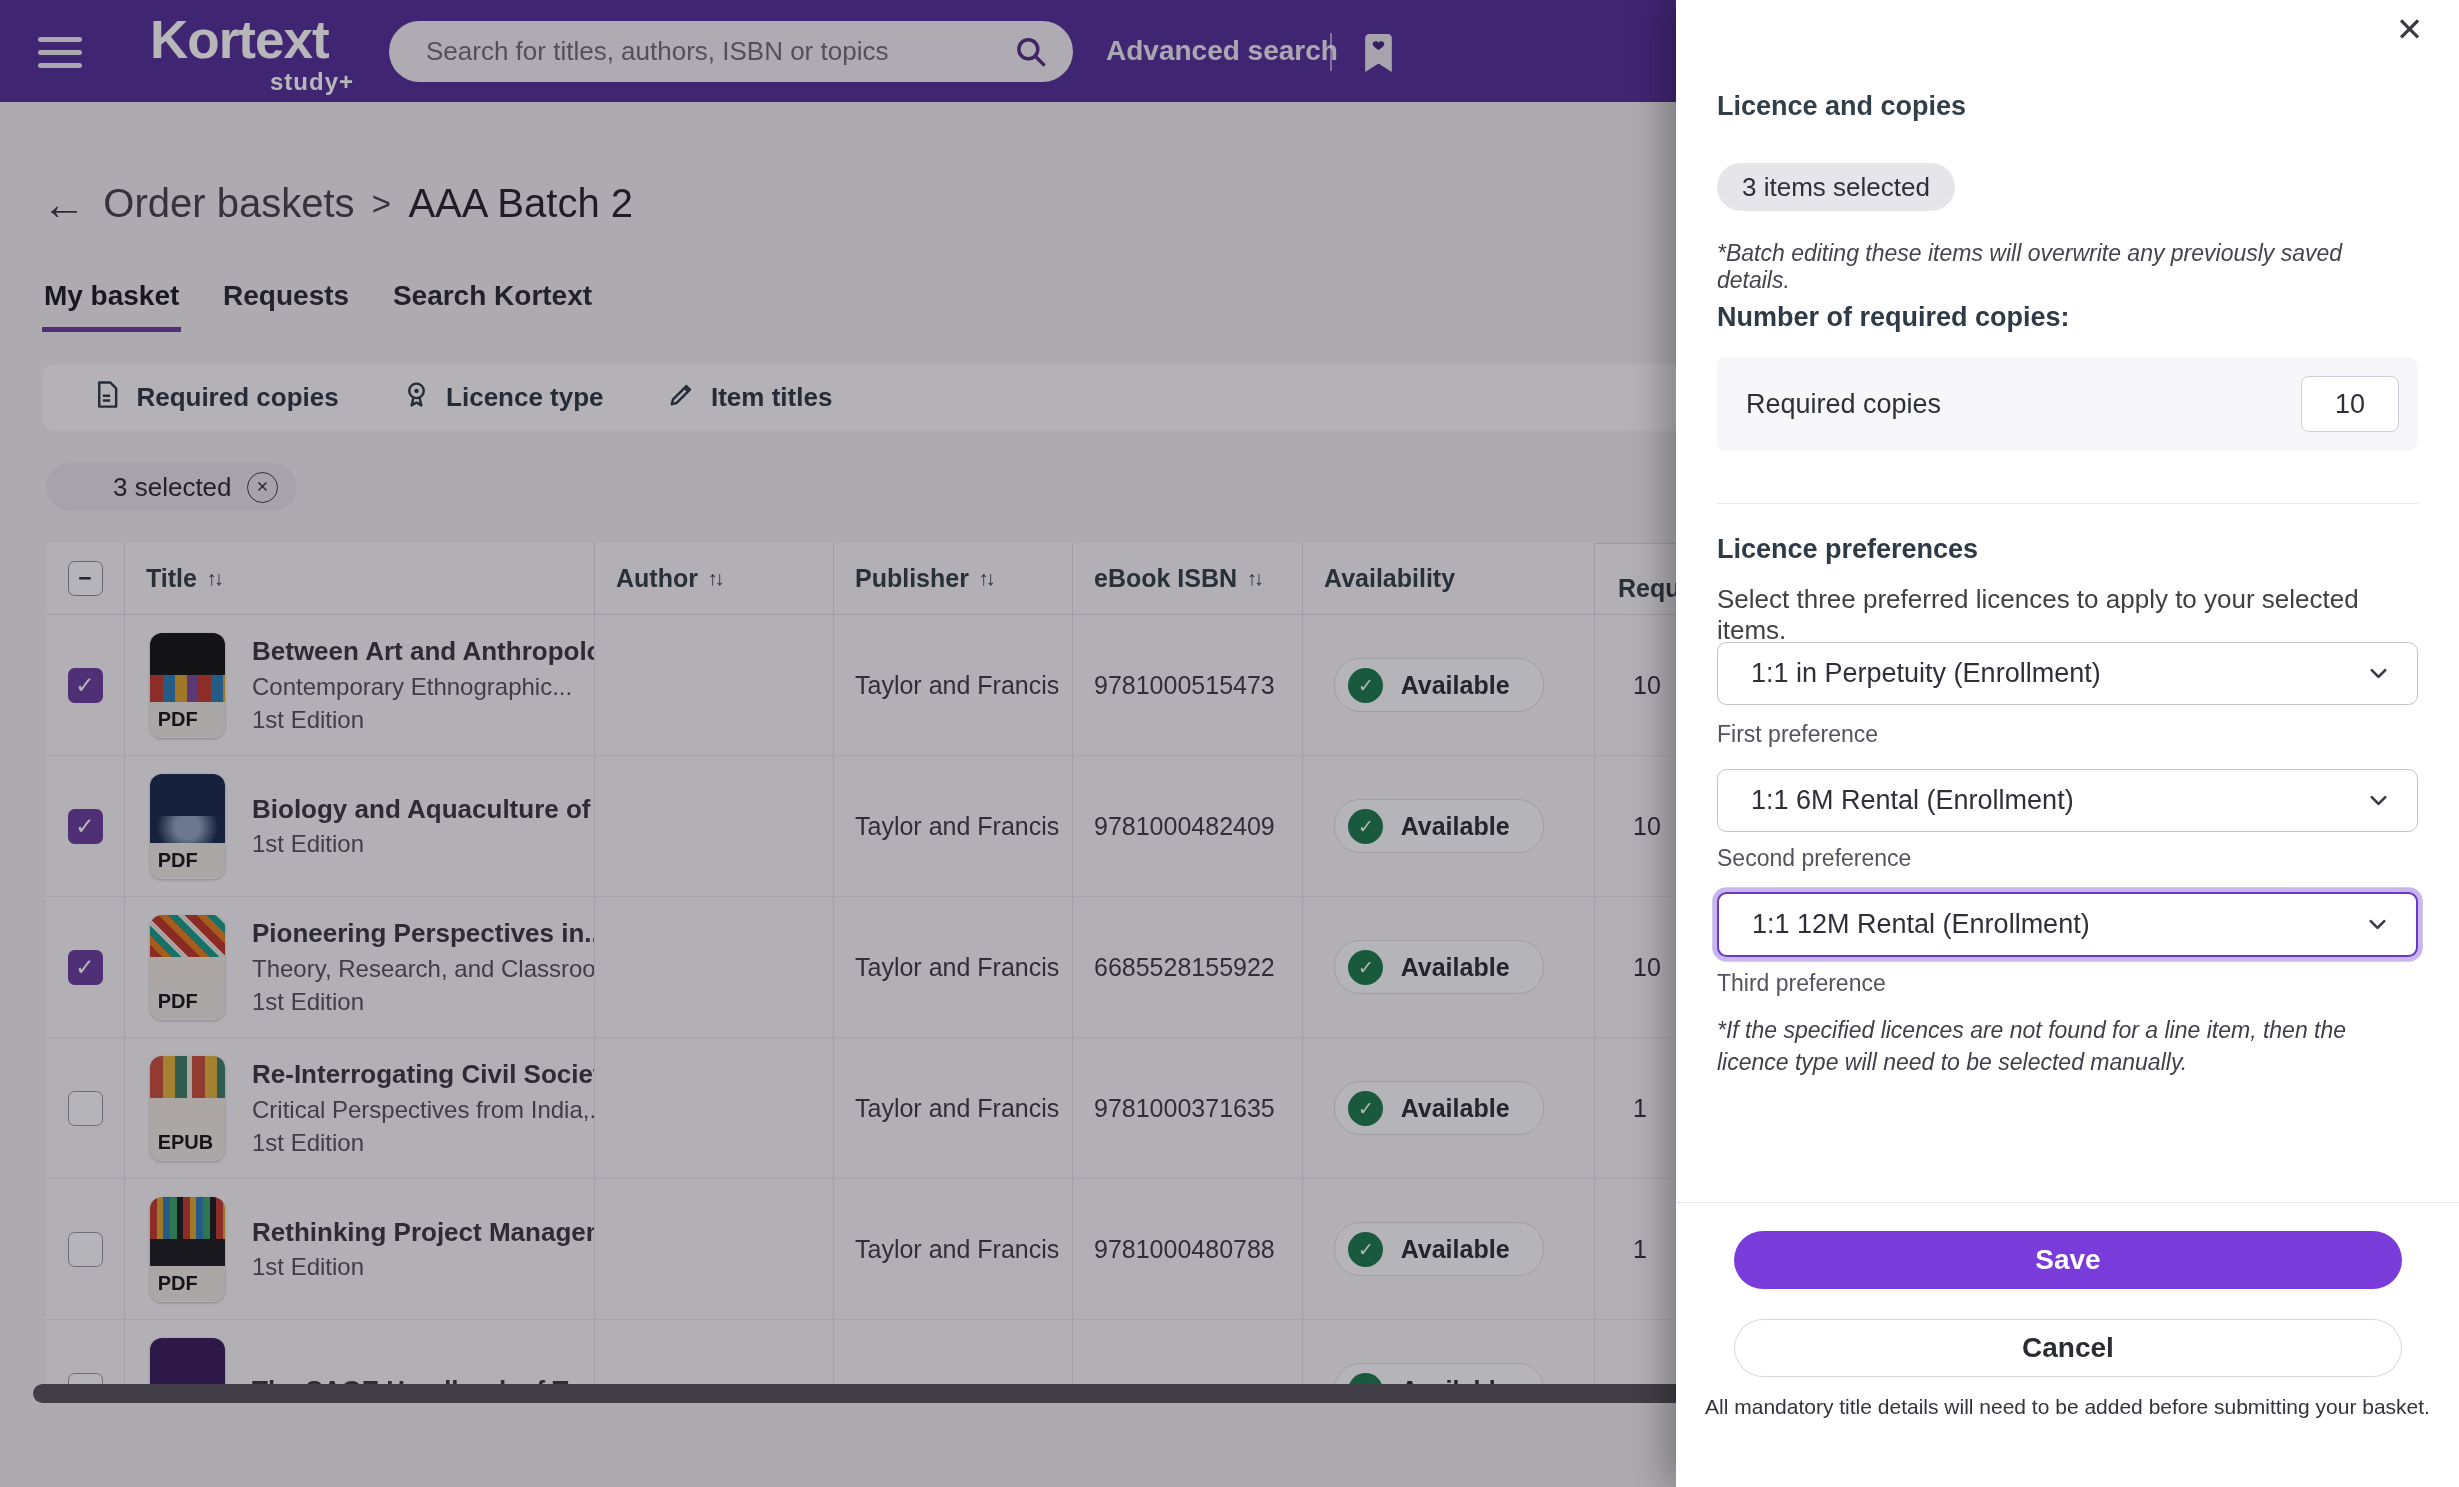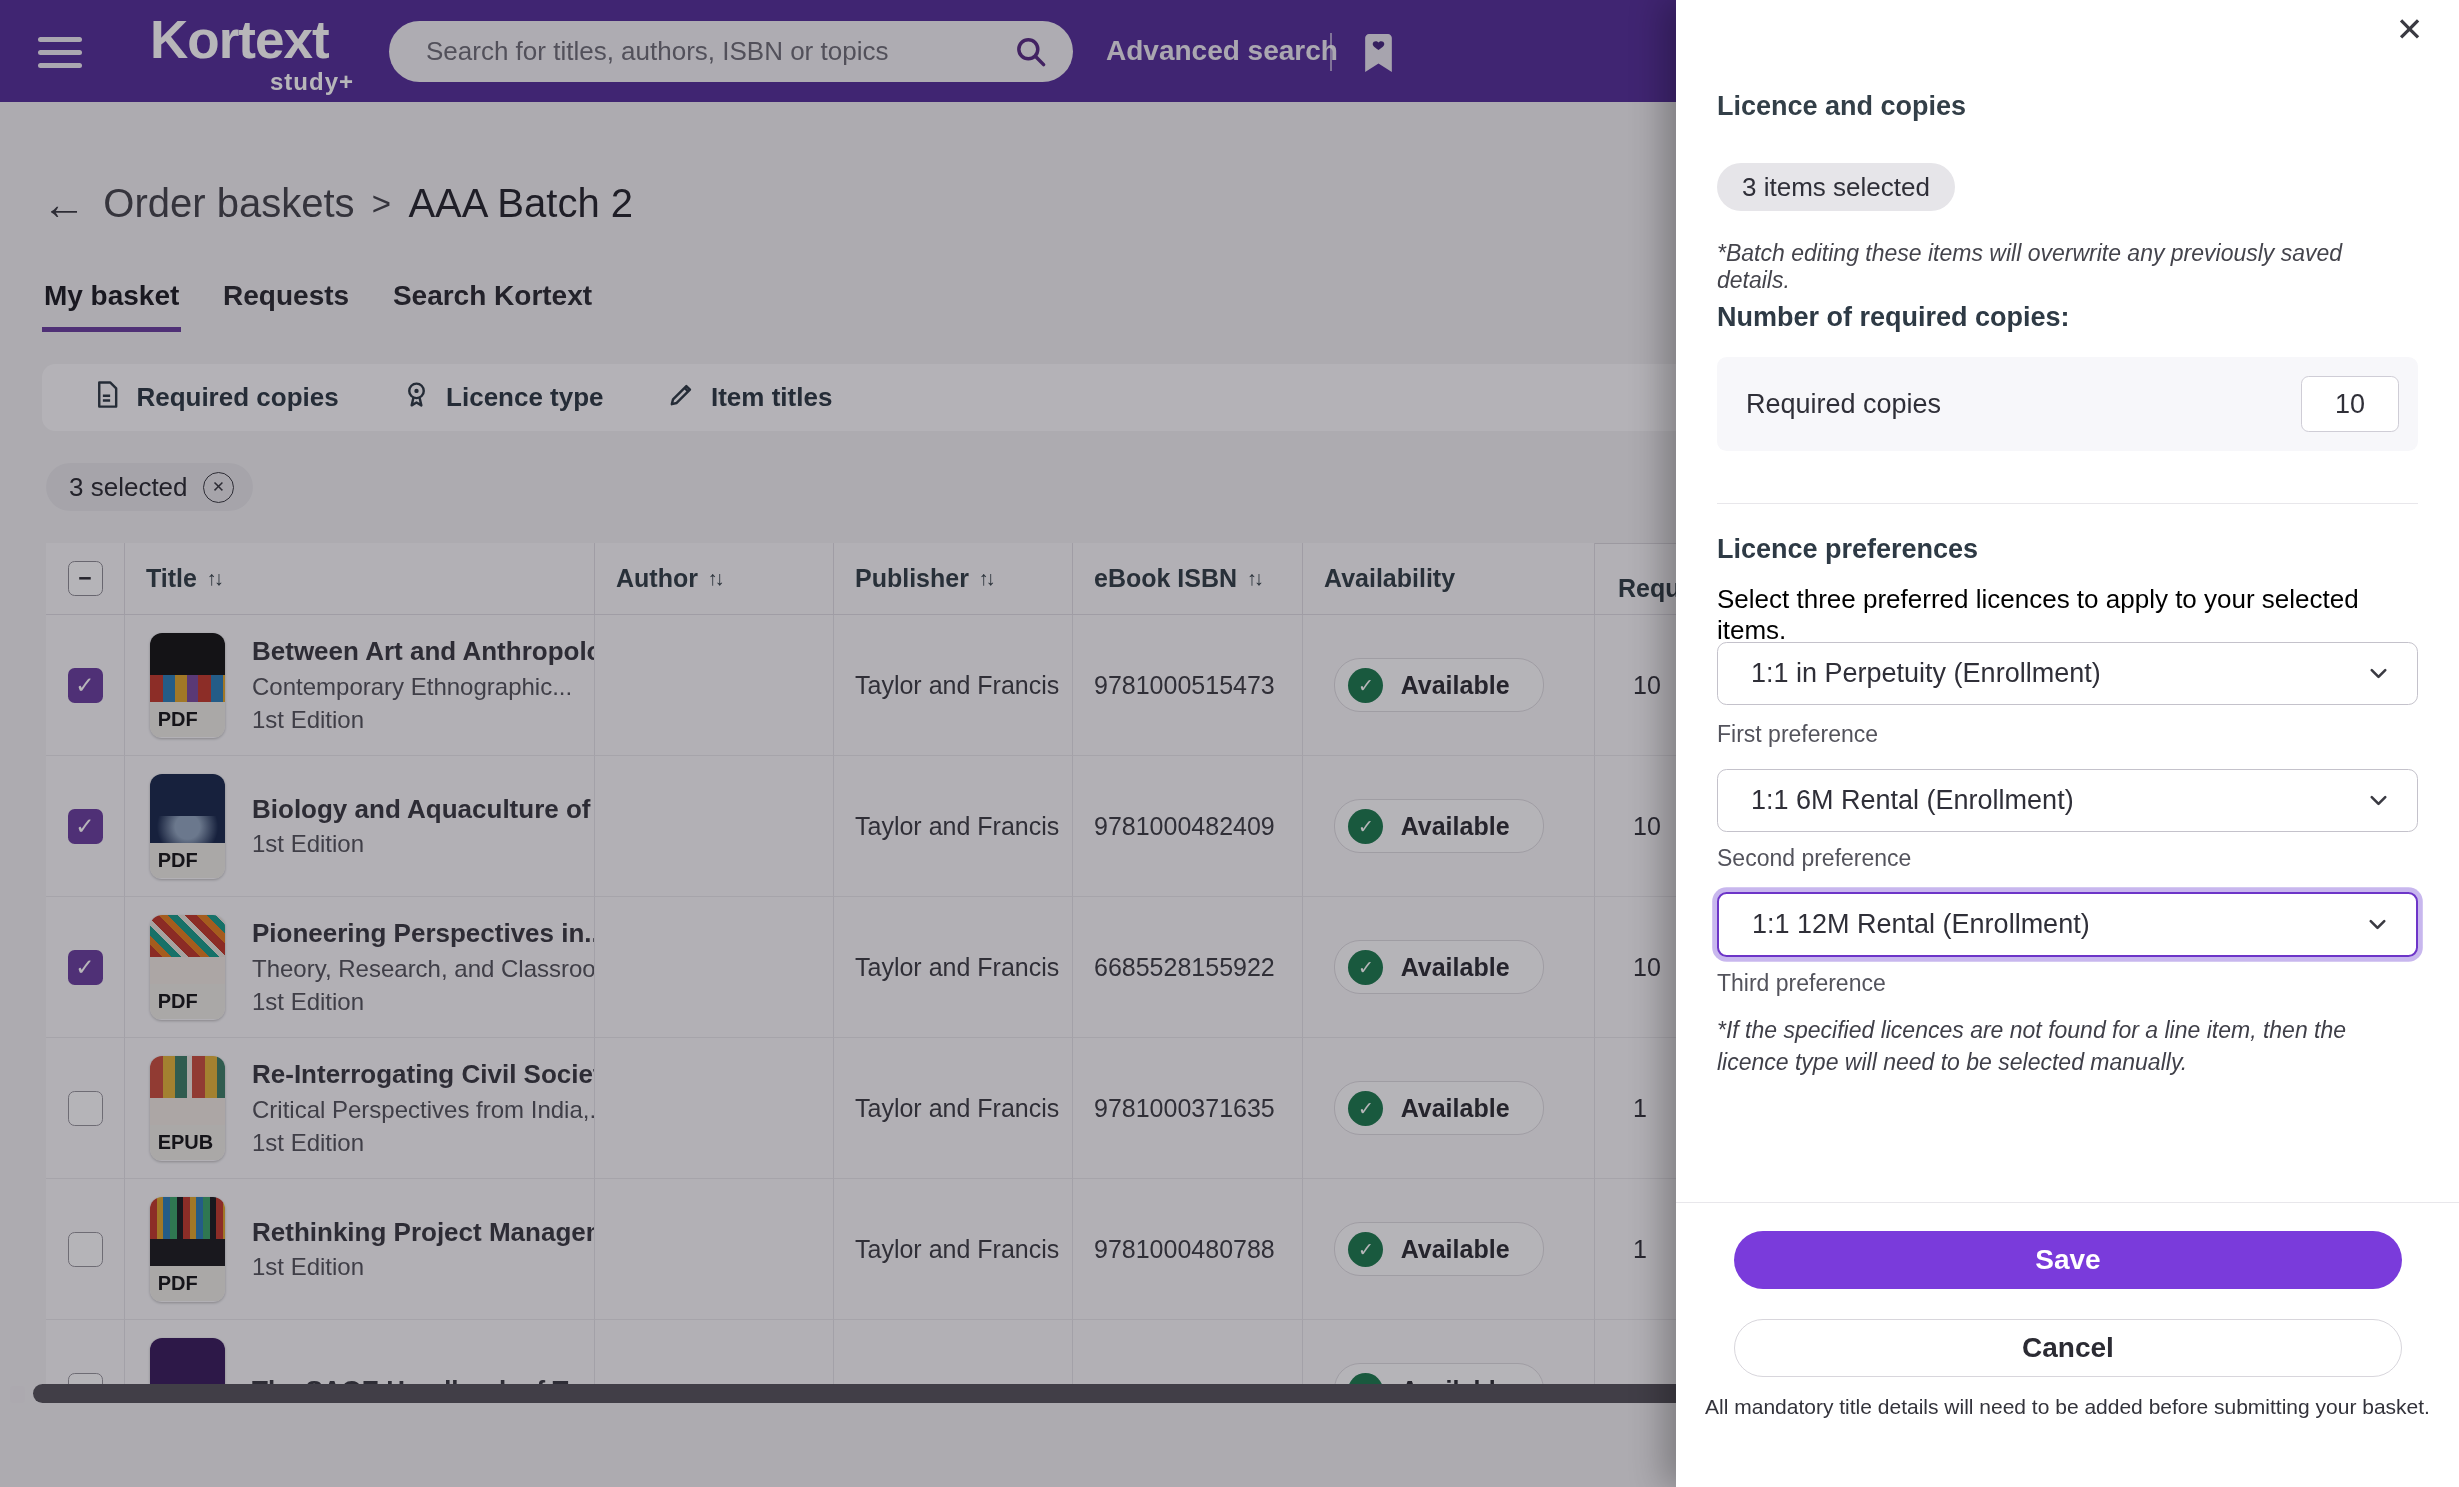--- a/index.html
+++ b/index.html
@@ -31,21 +31,21 @@
   .bc-current{font-size:40px;color:#26262E;}
 
   .tabs{position:absolute;left:42px;top:274px;display:flex;gap:40px;}
   .tab{font-size:28px;color:#2B2B33;padding:5.8px 1.9px 15.4px 1.9px;cursor:pointer;font-weight:600;}
   .tab.active{font-weight:bold;color:#1D1D25;border-bottom:5.8px solid #6B3FA0;text-align:center;}
 
   .toolbar{position:absolute;left:42px;top:364px;right:0;height:67px;background:#FBFAFC;border-radius:13.4px 0 0 13.4px;display:flex;align-items:center;gap:63px;padding-left:50px;}
   .tb-item{display:flex;align-items:center;gap:15.4px;font-size:26px;font-weight:600;color:#2E3A45;cursor:pointer;}
 
   .sel-chip{position:absolute;left:46px;top:463px;height:48px;background:#E7E6EA;border-radius:24px;display:inline-flex;align-items:center;gap:15.4px;padding:0 19px 0 23px;}
-  .sel-chip .lbl{font-size:26px;color:#2B2B33;}
+  .sel-chip .lbl{font-size:26px;color:#2B2B33;margin-left:44px;}
   .clear-x{width:29px;height:29px;border:1.9px solid #3A3A42;border-radius:50%;display:flex;align-items:center;justify-content:center;font-size:15.4px;color:#3A3A42;cursor:pointer;}
 
   
   .tablewrap{position:absolute;left:46px;top:543px;width:2413px;height:842px;background:#F8F7FA;overflow:hidden;}
   .grid{display:grid;grid-template-columns:79px 470px 239px 239px 230px 292px 1fr;}
   .hcell{height:72px;display:flex;align-items:center;font-size:25px;font-weight:bold;color:#333F48;border-right:1px solid #DEDCE2;border-bottom:1px solid #DEDCE2;padding-left:21px;box-sizing:border-box;}
   .hcell.first{padding-left:0;justify-content:center;}
   .hcell.last{border-right:none;border-top:1px solid #D8D6DC;align-items:flex-end;padding-bottom:11.5px;padding-left:23px;white-space:nowrap;overflow:hidden;}
   .sort{font-size:20px;letter-spacing:-2.9px;margin-left:9.6px;color:#3B474F;font-weight:normal;}
   .trow{height:141px;}
@@ -95,21 +95,21 @@
   .p-title{position:absolute;left:41px;top:73px;font-size:27px;font-weight:bold;color:#333F48;}
   .p-badge{position:absolute;left:41px;top:163px;height:48px;background:#E6E5E9;border-radius:24px;display:inline-flex;align-items:center;padding:0 25px;font-size:26px;color:#2F2F38;}
   .p-note1{position:absolute;left:41px;top:240px;width:696px;font-size:23px;font-style:italic;color:#44444C;}
   .p-h2{position:absolute;left:41px;font-size:27px;font-weight:bold;color:#2E3A45;}
   .h-copies{top:302px;}
   .p-card{position:absolute;left:41px;top:357px;width:701px;height:94px;background:#F7F7FA;border-radius:9.6px;display:flex;align-items:center;justify-content:space-between;box-sizing:border-box;padding:0 19px 0 29px;}
   .p-card .clabel{font-size:27px;color:#2F2F38;}
   .copies-input{width:92px;height:52px;background:#fff;border:1.4px solid #CFCDD6;border-radius:7.7px;font-size:27px;color:#2F2F38;text-align:center;font-family:inherit;}
   .p-div1{position:absolute;left:41px;top:503px;width:701px;height:1px;background:#E8E7EB;}
   .h-prefs{top:534px;}
-  .p-sub{position:absolute;left:41px;top:584px;width:701px;font-size:26px;color:#000000;}
+  .p-sub{position:absolute;left:41px;top:584px;width:701px;font-size:26px;color:#404040;}
   .dd{position:absolute;left:41px;width:701px;height:63px;border:1.5px solid #C4C2CB;border-radius:9.6px;background:#fff;display:flex;align-items:center;box-sizing:border-box;cursor:pointer;}
   .dd .val{margin-left:33px;font-size:27px;color:#2F2F38;flex:1;}
   .dd .chev{margin-right:25px;display:flex;}
   .dd1{top:642px;} .dd2{top:769px;}
   .dd3{top:892px;height:65px;border:2.9px solid #6D35C8;box-shadow:0 0 0 4.8px rgba(154,123,224,0.55);}
   .pref-lbl{position:absolute;left:41px;font-size:23px;color:#53535C;}
   .lb1{top:721px;} .lb2{top:845px;} .lb3{top:970px;}
   .p-note2{position:absolute;left:41px;top:1014px;width:687px;font-size:23px;font-style:italic;color:#3F3F48;line-height:1.4;}
   .p-div2{position:absolute;left:0;top:1202px;width:783px;height:1px;background:#E8E7EB;}
   .btn{position:absolute;left:58px;width:668px;height:58px;border-radius:29px;font-size:28px;font-weight:bold;display:flex;align-items:center;justify-content:center;cursor:pointer;box-sizing:border-box;font-family:inherit;}

